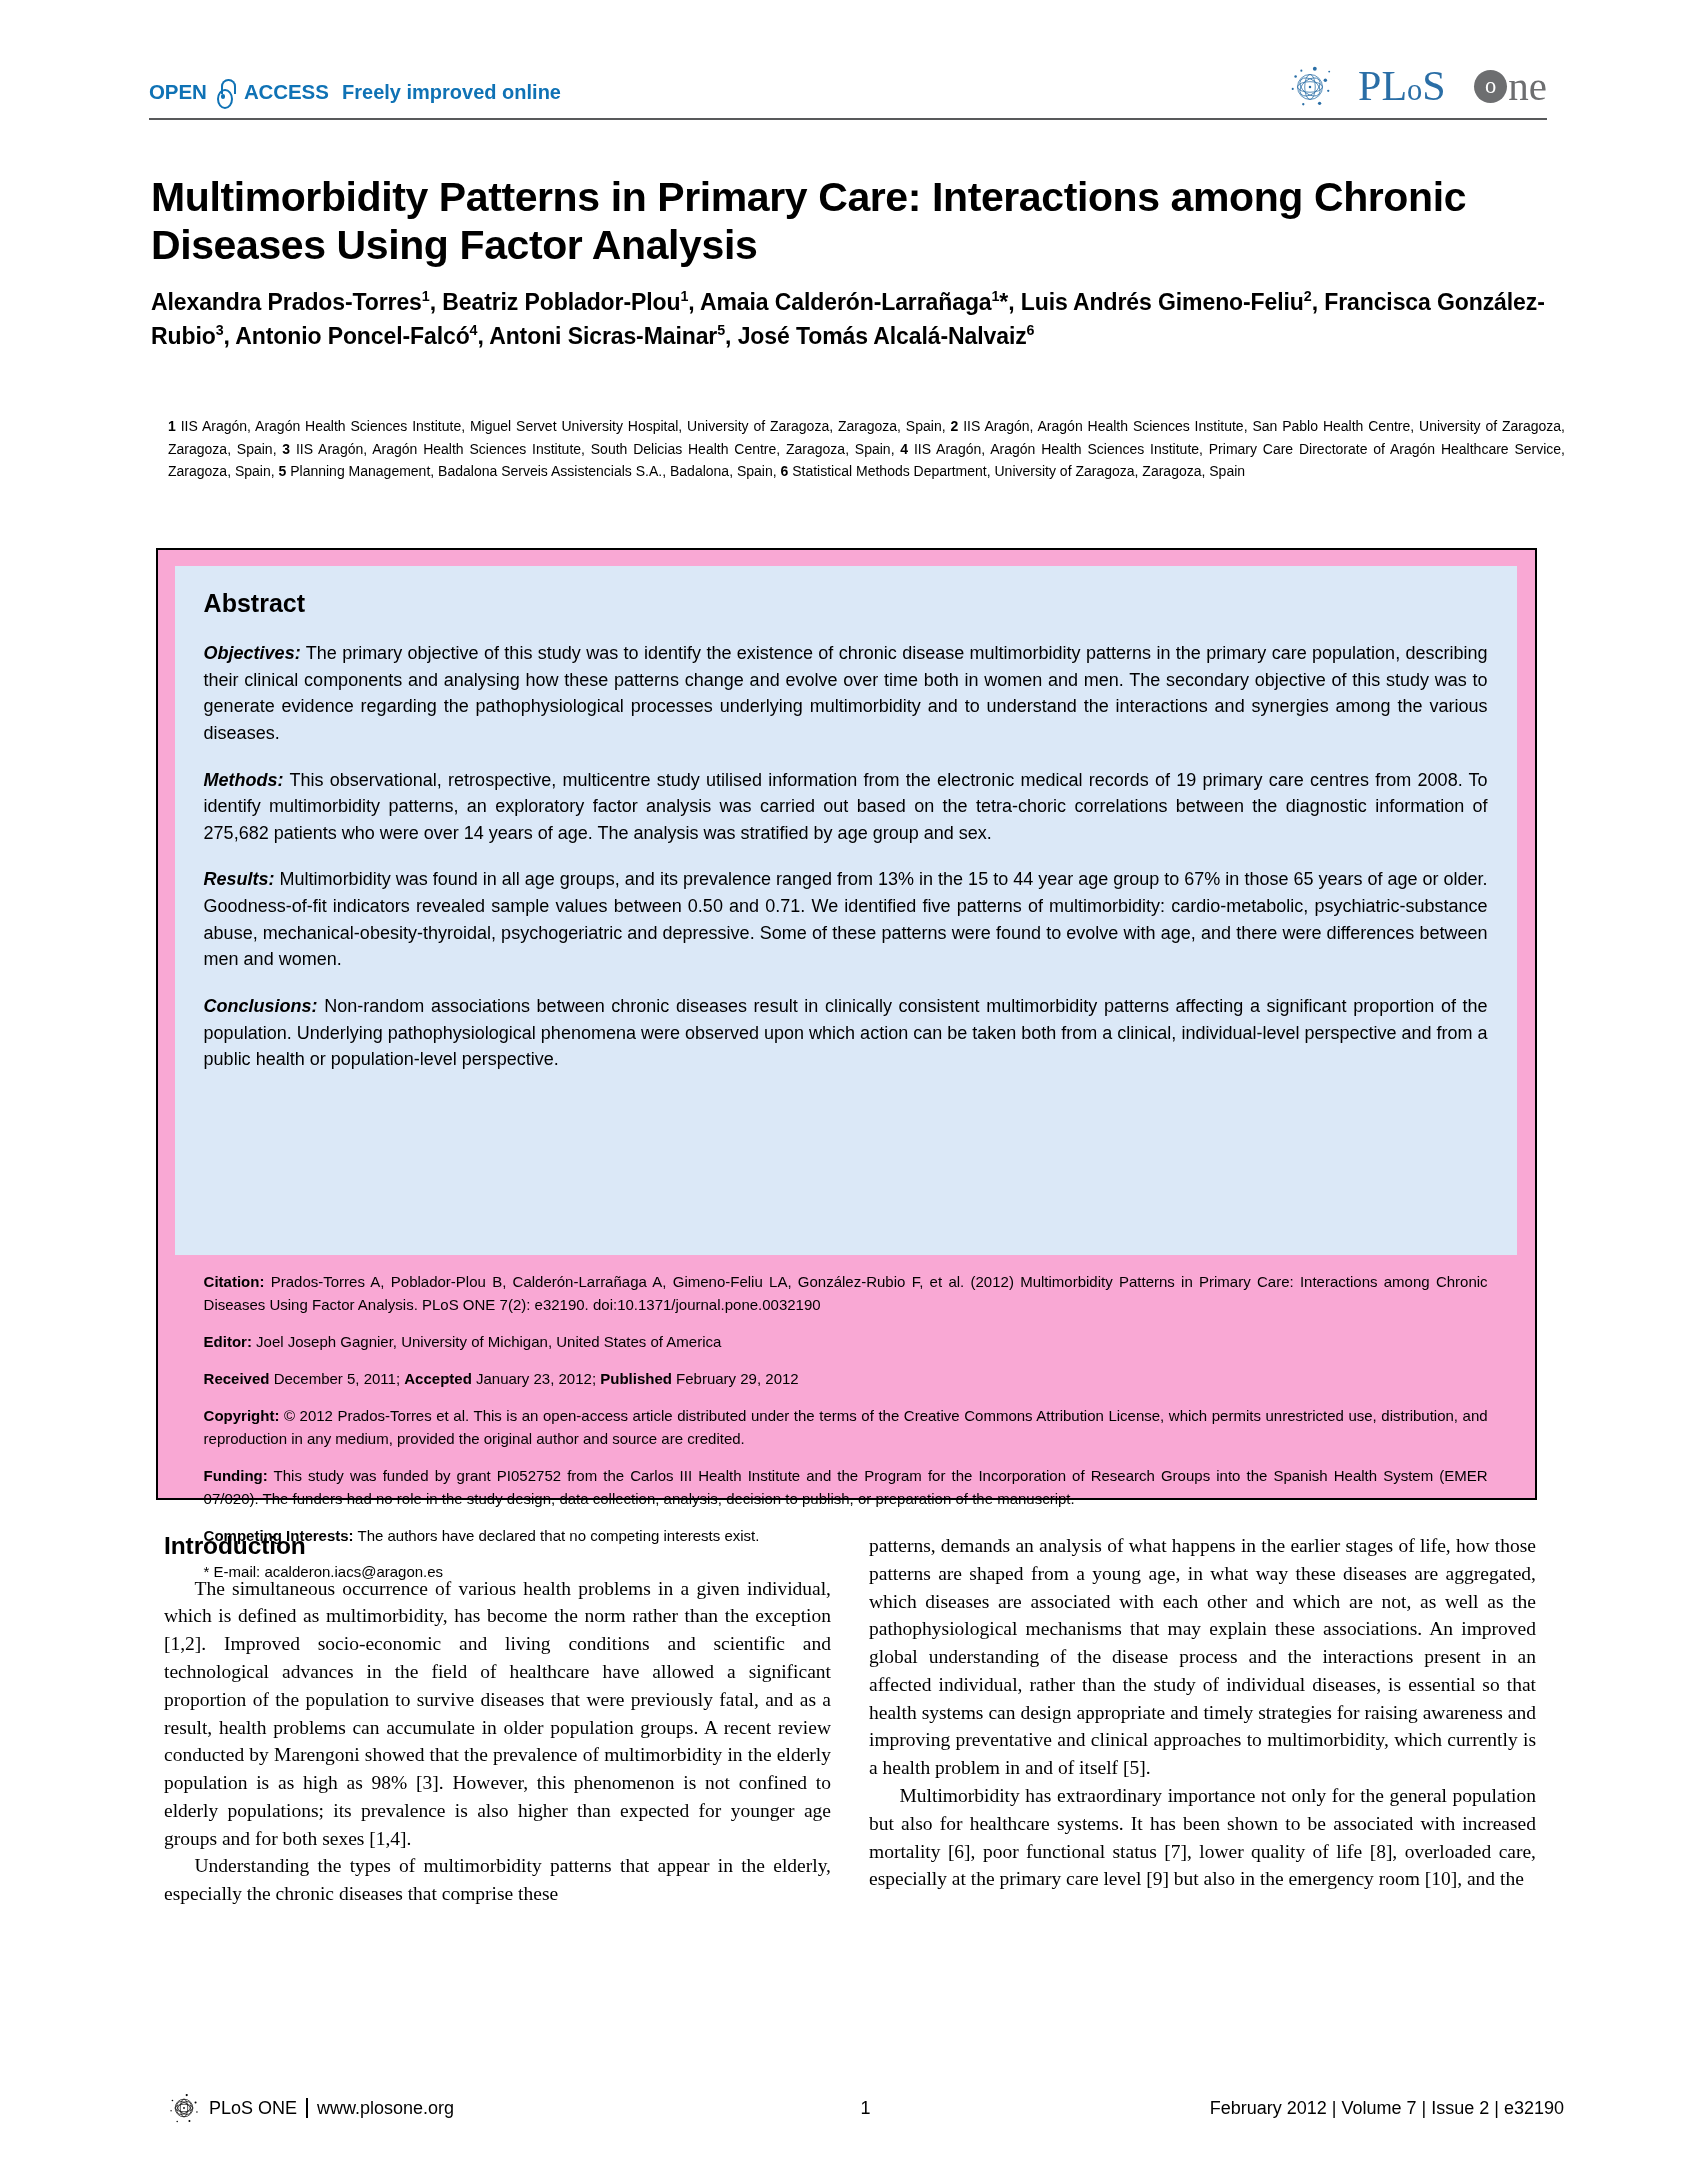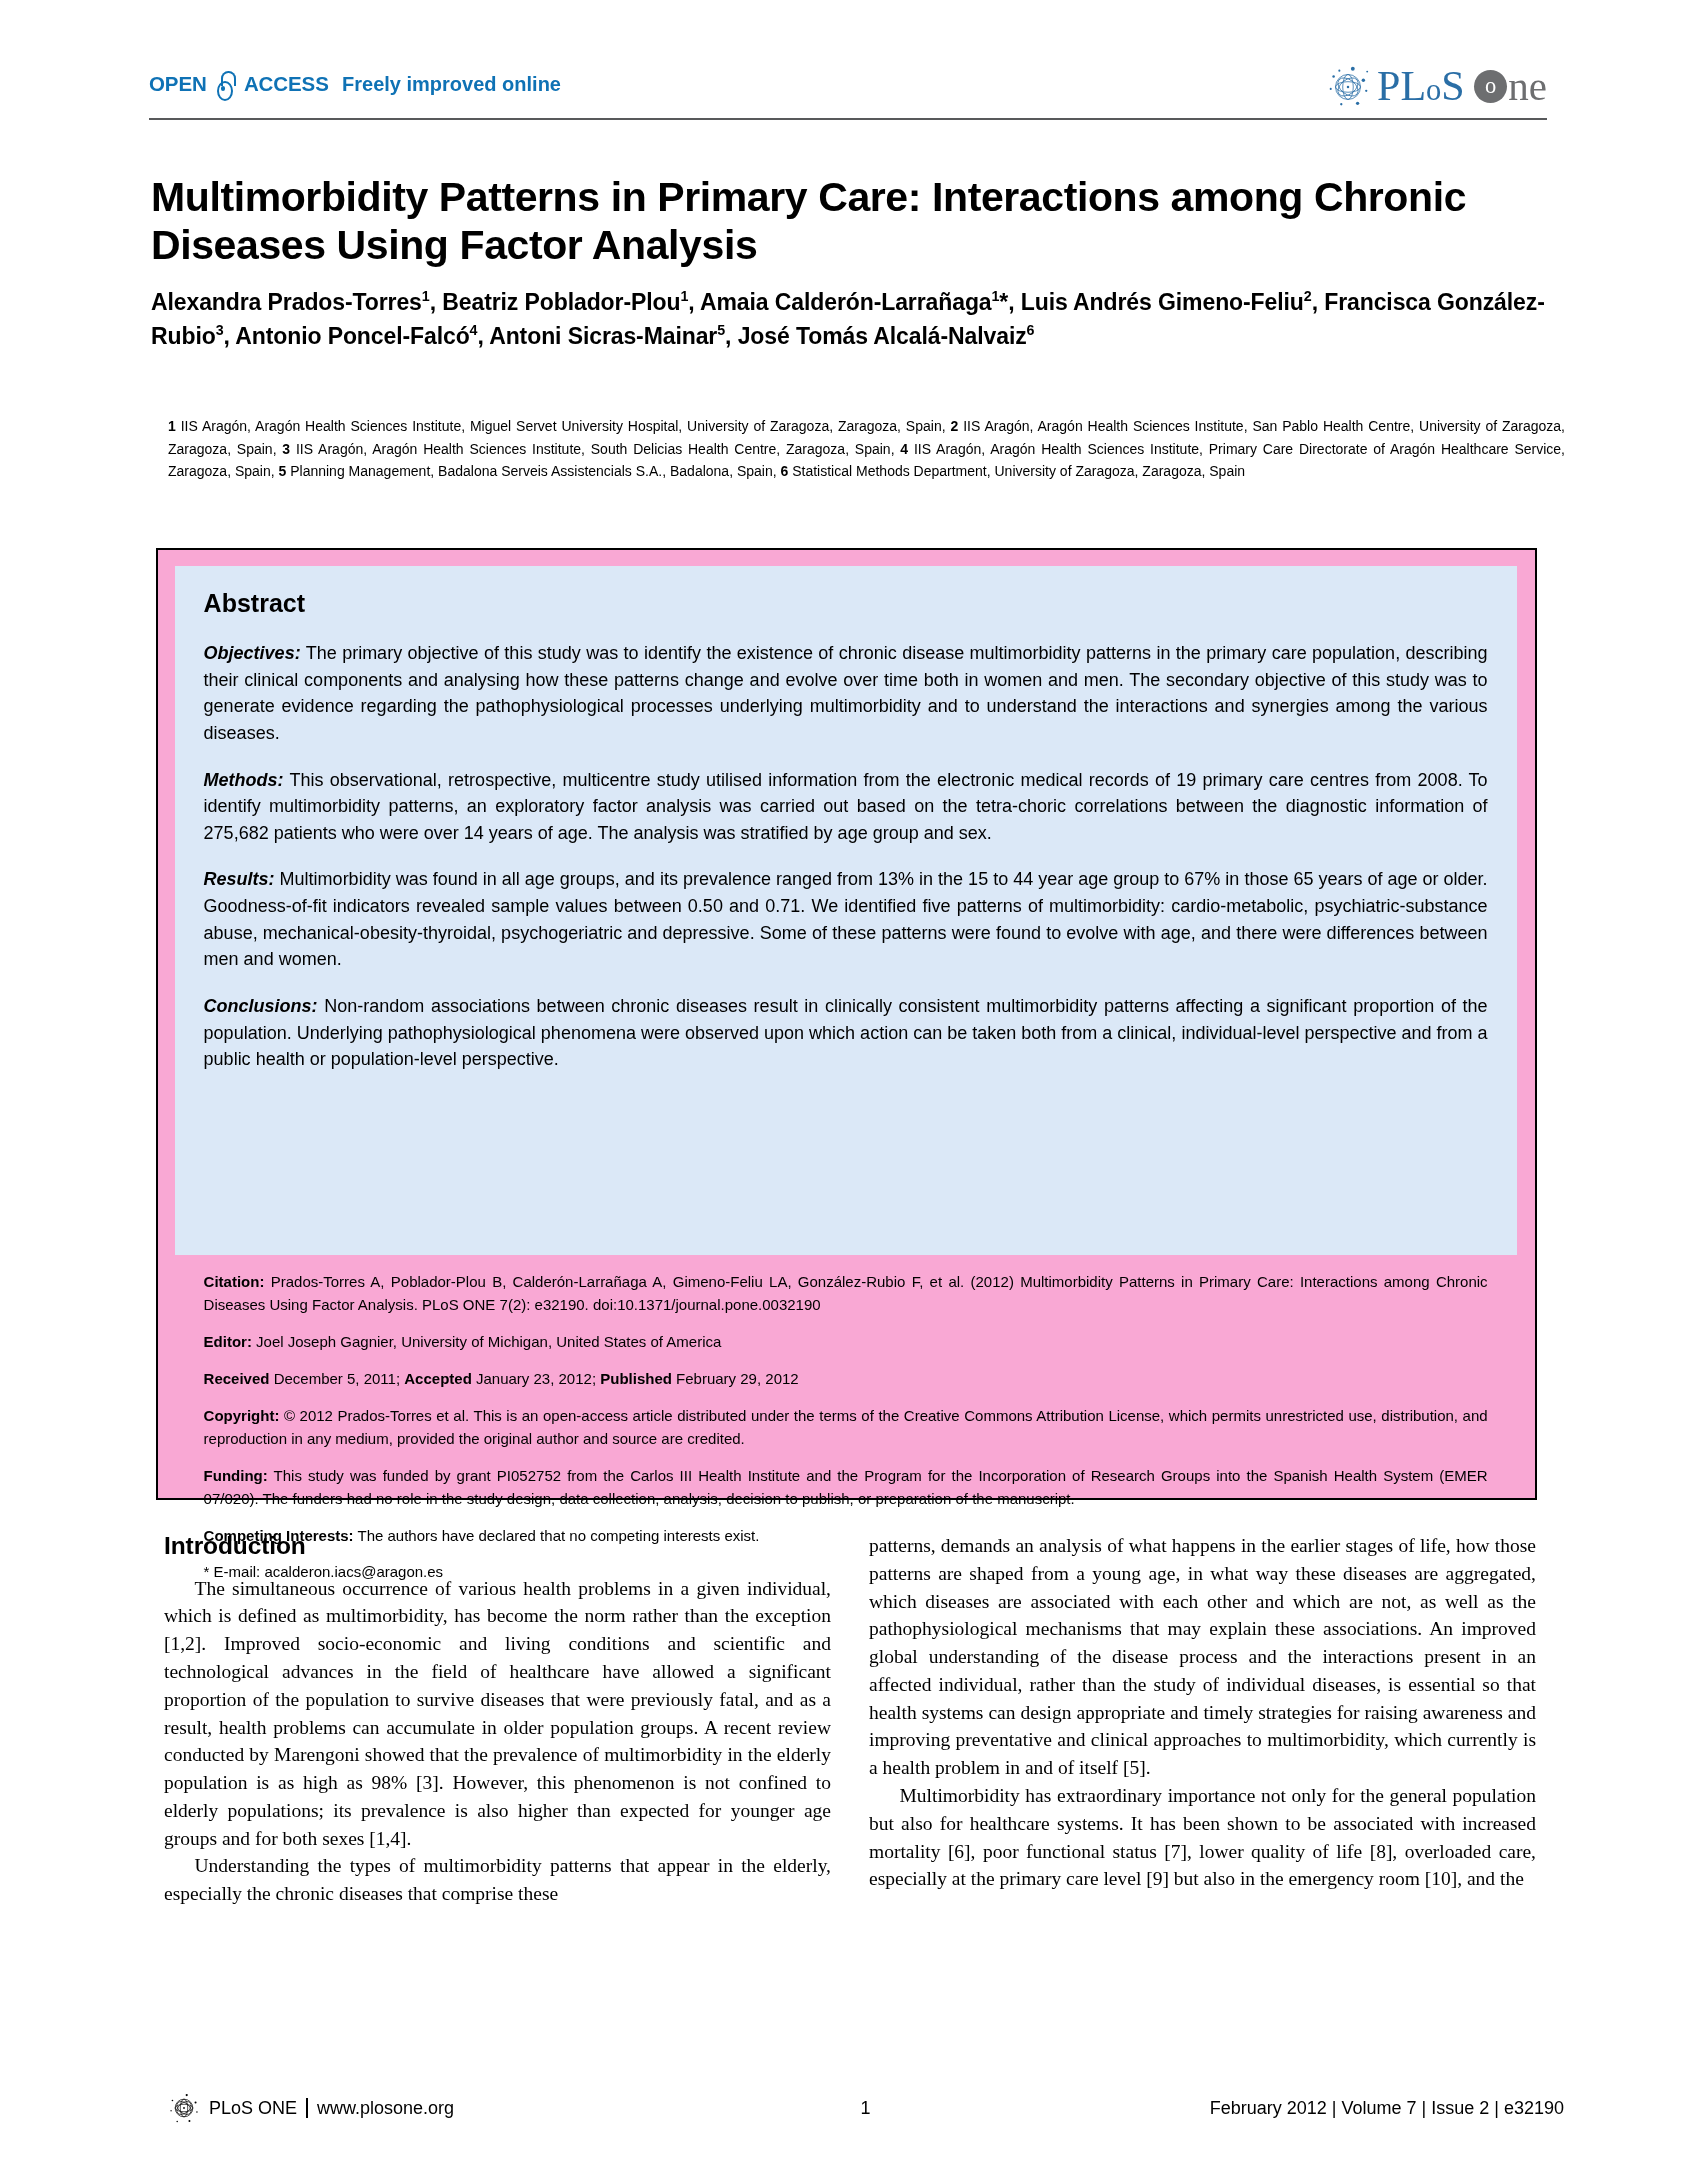--- a/index.html
+++ b/index.html
@@ -27,21 +27,21 @@
   .masthead {
     position: absolute;
     left: 149px;
     top: 58px;
     width: 1398px;
     height: 61px;
   }
   .oa-block {
     position: absolute;
     left: 0;
-    top: 13px;
+    top: 21px;
     display: flex;
     align-items: center;
     gap: 4px;
     color: #1b75bb;
   }
   .oa-open, .oa-access {
     font-size: 20.5px;
     font-weight: bold;
     letter-spacing: -0.1px;
     color: #0f72b5;
@@ -82,20 +82,21 @@
     margin-left: 9.3px;
     font-family: "Liberation Sans", sans-serif;
   }
   .plos-logo {
     position: absolute;
     right: 0;
     top: 0;
     display: flex;
     align-items: center;
     height: 56px;
+    gap: 19px;
   }
   .plos-globe { width: 48px; height: 48px; margin-right: 5.3px; }
   .plos-word {
     font-family: "Liberation Serif", serif;
     font-size: 42px;
     color: #2a6ea6;
     letter-spacing: 0px;
     line-height: 1;
   }
   .plos-word .lo { font-size: 30.5px; }

